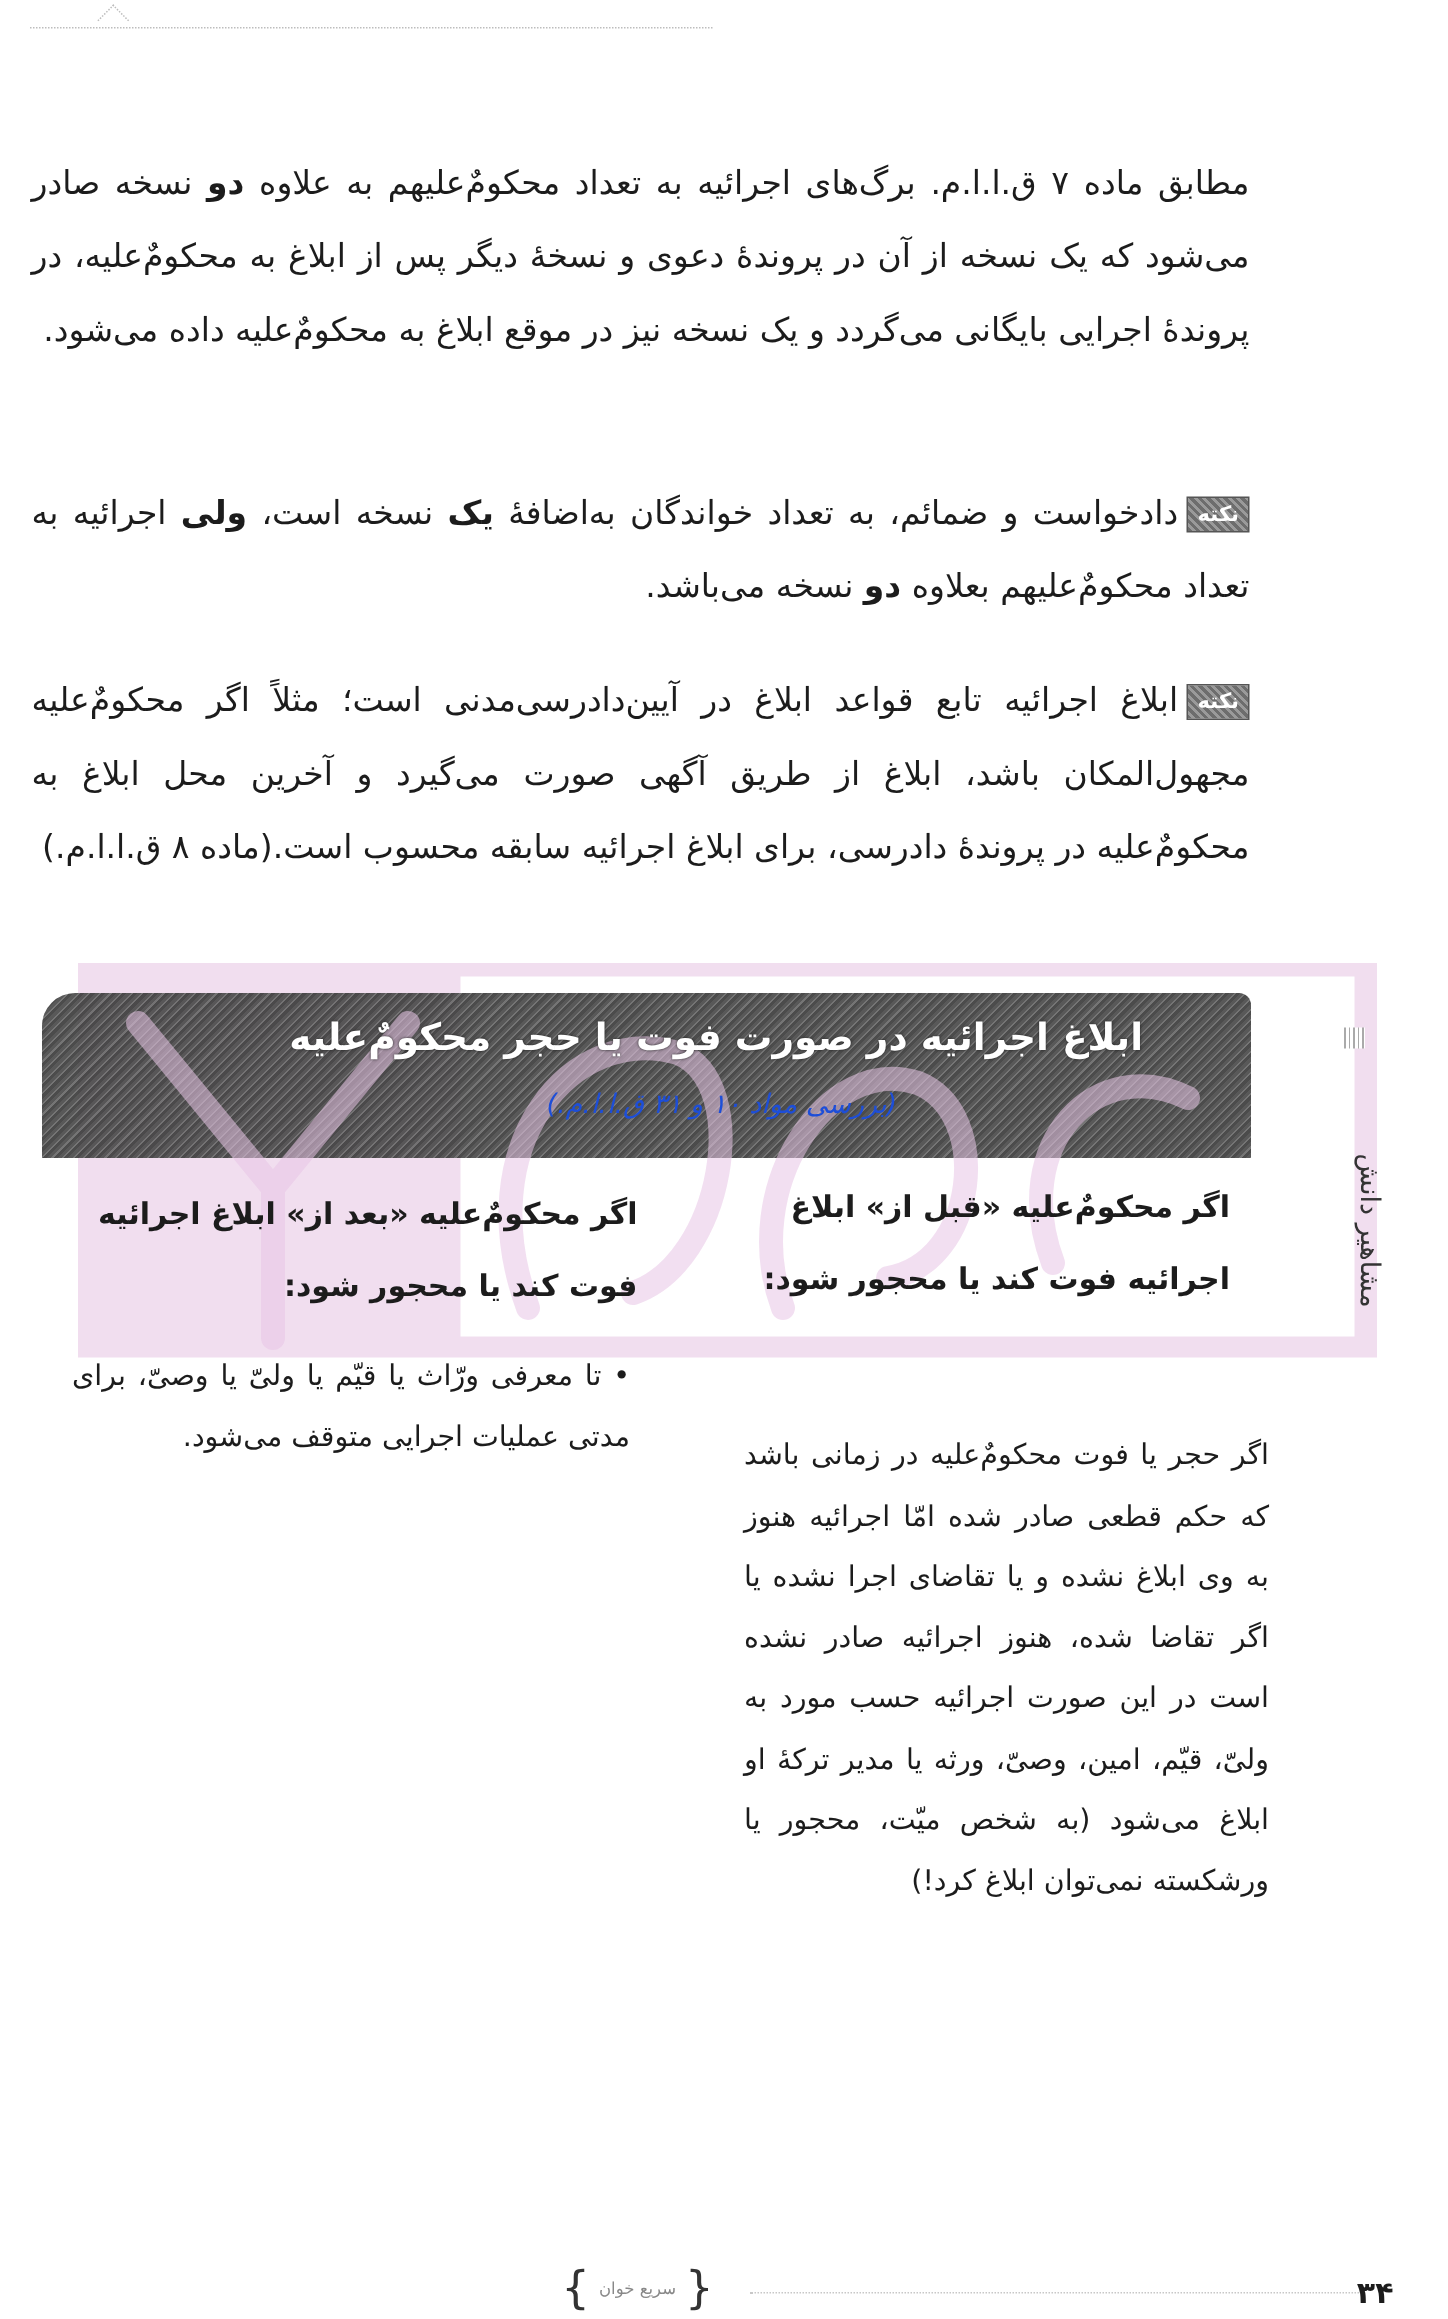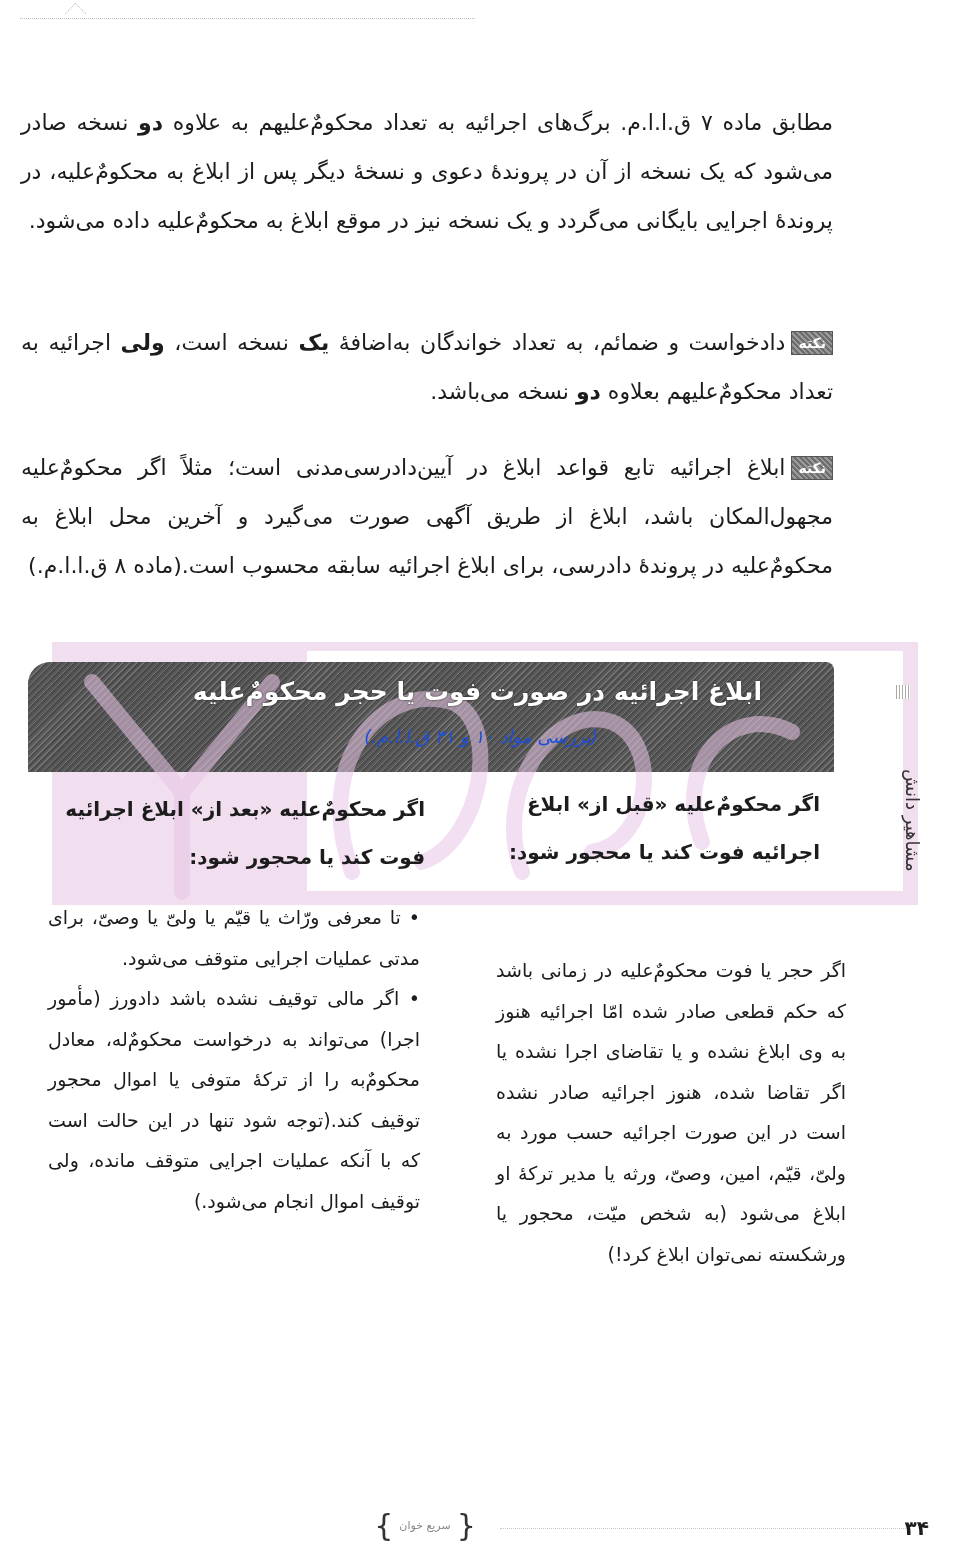--- a/index.html
+++ b/index.html
@@ -139,21 +139,20 @@
 <div class="abs banner-sub">(بررسی مواد ۱۰ و ۳۱ ق.ا.ا.م.)</div>
 
 <div class="abs col-head right">اگر محکومٌ‌علیه «قبل از» ابلاغ اجرائیه فوت کند یا محجور شود:</div>
 <div class="abs col-head left">اگر محکومٌ‌علیه «بعد از» ابلاغ اجرائیه فوت کند یا محجور شود:</div>
 
 <div class="abs side-mark"></div>
 <div class="abs side-label">مشاهیر دانش</div>
 
 <div class="abs col-body left">
   <p>• تا معرفی ورّاث یا قیّم یا ولیّ یا وصیّ، برای مدتی عملیات اجرایی متوقف می‌شود.</p>
-  <p>• اگر مالی توقیف نشده باشد دادورز (مأمور اجرا) می‌تواند به درخواست محکومٌ‌له، معادل محکومٌ‌به را از ترکهٔ متوفی یا اموال محجور توقیف کند.(توجه شود تنها در این حالت است که با آنکه عملیات اجرایی متوقف مانده، ولی توقیف اموال انجام می‌شود.)</p>
 </div>
 
 <div class="abs col-body right">
   <p>اگر حجر یا فوت محکومٌ‌علیه در زمانی باشد که حکم قطعی صادر شده امّا اجرائیه هنوز به وی ابلاغ نشده و یا تقاضای اجرا نشده یا اگر تقاضا شده، هنوز اجرائیه صادر نشده است در این صورت اجرائیه حسب مورد به ولیّ، قیّم، امین، وصیّ، ورثه یا مدیر ترکهٔ او ابلاغ می‌شود (به شخص میّت، محجور یا ورشکسته نمی‌توان ابلاغ کرد!)</p>
 </div>
 
 <div class="abs footer-rule"></div>
 <div class="abs footer-ornament">
   <span class="brace">{</span>
   <span class="logo-text">سریع خوان</span>

